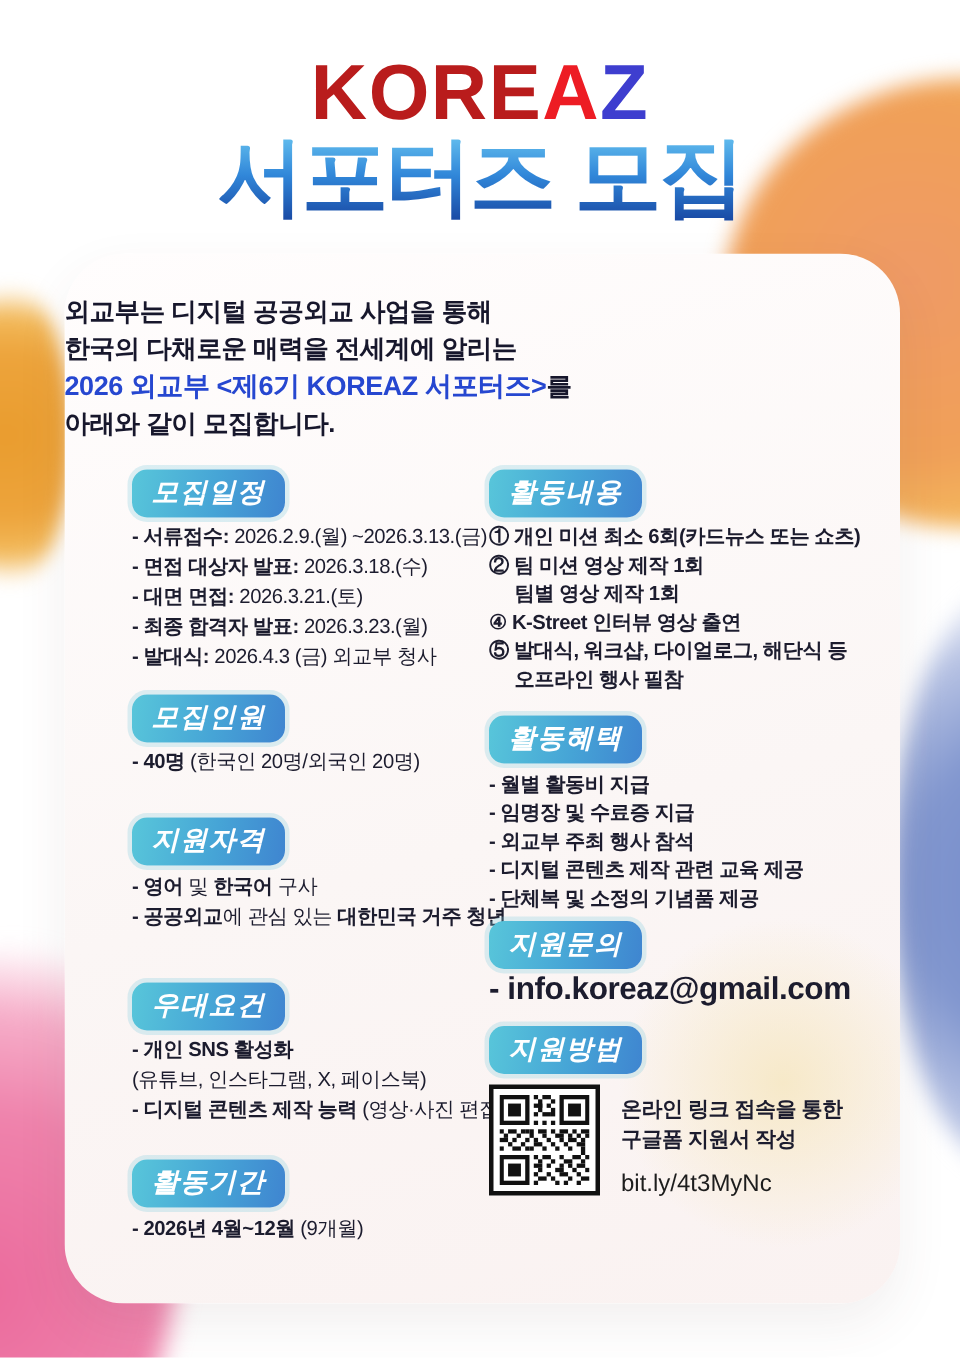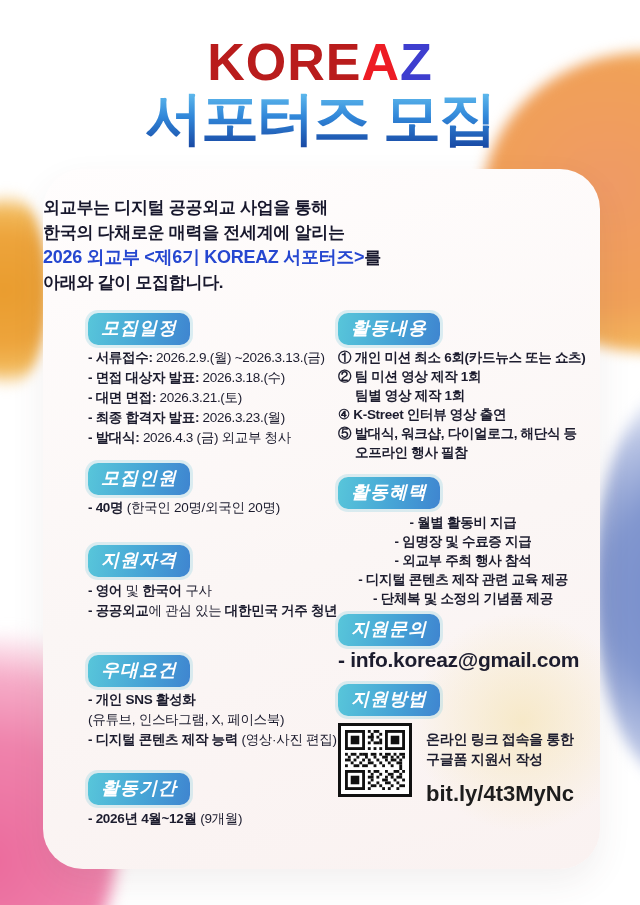--- a/index.html
+++ b/index.html
@@ -53,21 +53,21 @@
     box-shadow:0 14px 34px rgba(90,60,60,.08);
   }
   .intro{
     position:absolute;top:26px;left:0;width:100%;text-align:left;
     font-size:17px;font-weight:700;color:#17172c;line-height:25px;letter-spacing:-0.3px;
   }
   .intro .hl{color:#2647D0;font-weight:800;font-size:18px;}
   
   .col{position:absolute;top:144px;}
   .col-left{left:45px;width:253px;}
-  .col-right{left:295px;width:250px;}
+  .col-right{left:283px;width:250px;}
   .badge{
     display:inline-block;padding:6px 13px 7px;border-radius:10px;
     font-size:18px;font-weight:800;color:#ffffff;letter-spacing:1px;line-height:19px;
     background:linear-gradient(100deg,#58c6da 0%,#46a4d6 55%,#3f85d0 100%);
     box-shadow:0 0 0 3px rgba(130,205,222,.28);
     font-style:italic;
   }
   .list{margin:0;padding:0;list-style:none;font-size:13.5px;letter-spacing:-0.3px;}
   .list li{white-space:nowrap;font-weight:500;}
   .list .b{font-weight:800;}
@@ -78,34 +78,34 @@
   .badge-headcount{margin-top:15px;}
   .m-head{margin-top:3px;}
   .badge-qual{margin-top:27px;}
   .m-qual{margin-top:4px;}
   .badge-pref{margin-top:34px;}
   .m-pref{margin-top:3px;}
   .badge-period{margin-top:23px;}
   .m-period{margin-top:4px;}
   .m-act{margin-top:3px;}
   .badge-benefit{margin-top:15px;}
-  .m-benefit{margin-top:4px;text-align:center;}
+  .m-benefit{margin-top:4px;}
   .badge-contact{margin-top:6px;}
   .m-contact{margin-top:4px;font-size:21px;}
   .badge-apply{margin-top:15px;}
   
   .qr-row{display:flex;margin-top:7px;gap:14px;}
   .qr-box{
     width:60px;height:60px;border:3px solid #111;background:#fff;padding:4px;flex:0 0 auto;
   }
   .qr-box svg{display:block;width:60px;height:60px;}
   .qr-caption{padding-top:6px;font-size:14px;letter-spacing:-0.3px;}
   .qr-caption .c1{font-weight:600;line-height:20px;}
   .qr-caption .c2{font-weight:800;line-height:20px;}
-  .qr-caption .link{margin-top:12px;font-size:22px;font-weight:700;letter-spacing:0;color:#1d1d1d;}
+  .qr-caption .link{margin-top:12px;font-size:16px;font-weight:400;letter-spacing:0;color:#1d1d1d;}
 </style>
 </head>
 <body>
 
 <div class="blob blob-tr"></div>
 <div class="blob blob-left"></div>
 <div class="blob blob-pink"></div>
 <div class="blob blob-blue"></div>
 
 <div class="logo">

